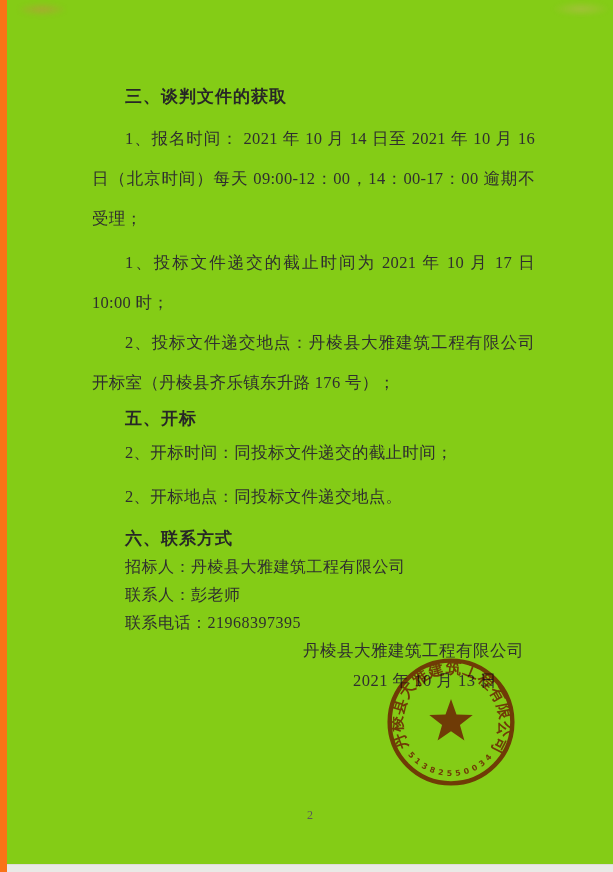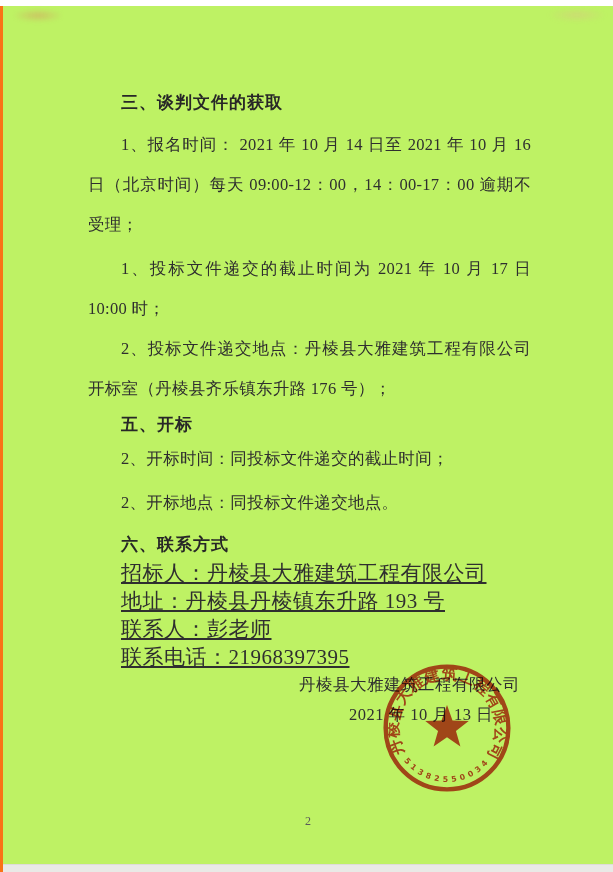--- a/index.html
+++ b/index.html
@@ -3,23 +3,22 @@
 <meta charset="utf-8">
 <style>
   html,body { margin:0; padding:0; }
   body {
     width:613px; height:872px; position:relative; overflow:hidden;
     background:#ffffff;
     font-family:"Liberation Serif","DejaVu Serif",serif;
   }
   .page {
     position:absolute; inset:0;
-    background:#bef264;
-    border-left:3px solid #f97316;
-    margin-top:6px;
+    background:#84cc16;
+    border-left:7px solid #f97316;
   }
   .bottom-edge {
     position:absolute; left:0; right:0; bottom:0; height:7px;
     background:#e9e9e6; border-top:1px solid #dedcd8;
   }
   .smudge { position:absolute; border-radius:50%; filter:blur(2px); pointer-events:none; }
   .smudge-tl {
     left:10px; top:3px; width:50px; height:13px;
     background:radial-gradient(ellipse at center, rgba(226,116,96,.38), rgba(226,116,96,0) 72%);
   }
@@ -42,22 +41,22 @@
   }
   .ul { text-decoration:underline; text-underline-offset:4px; text-decoration-thickness:1px; }
   .m-p31 { margin-top:11px; }
   .m-h4  { margin-top:-3px; }
   .m-p41 { margin-top:4px; }
   .m-h5  { margin-top:5px; }
   .m-p51 { margin-top:3px; }
   .m-p52 { margin-top:4px; }
   .m-h6  { margin-top:11px; }
   .contact {
-    font-size:21px; line-height:28px; margin:0;
-    text-indent:33px; letter-spacing:0.5px;text-decoration:underline;
+    font-size:16px; line-height:28px; margin:0;
+    text-indent:33px; letter-spacing:0.5px;
   }
   .m-c1 { margin-top:3px; }
   .signature { margin-top:-1px; text-align:right; }
   .sig-line { font-size:16.5px; line-height:30px; margin:0; letter-spacing:0.5px; }
   .sig-company { padding-right:11px; }
   .sig-date { padding-right:38px; }
   .pageno {
     position:absolute; top:806px; left:0; width:100%;
     text-align:center; font-size:12px; line-height:18px; color:#5a5a5a;
   }
@@ -90,21 +89,20 @@
 
     <p class="para m-p41">1、投标文件递交的截止时间为 2021 年 10 月 17 日 10:00 时；</p>
     <p class="para">2、投标文件递交地点：丹棱县大雅建筑工程有限公司开标室（丹棱县齐乐镇东升路 176 号）；</p>
 
     <h3 class="sec m-h5">五、开标</h3>
     <p class="para m-p51">2、开标时间：同投标文件递交的截止时间；</p>
     <p class="para m-p52">2、开标地点：同投标文件递交地点。</p>
 
     <h3 class="sec m-h6">六、联系方式</h3>
     <p class="contact m-c1">招标人：丹棱县大雅建筑工程有限公司</p>
-    <p class="contact">地址：丹棱县丹棱镇东升路 193 号</p>
     <p class="contact">联系人：彭老师</p>
     <p class="contact">联系电话：21968397395</p>
 
     <div class="signature">
       <p class="sig-line sig-company">丹棱县大雅建筑工程有限公司</p>
       <p class="sig-line sig-date">2021 年 10 月 13 日</p>
     </div>
 
   </div>
 

